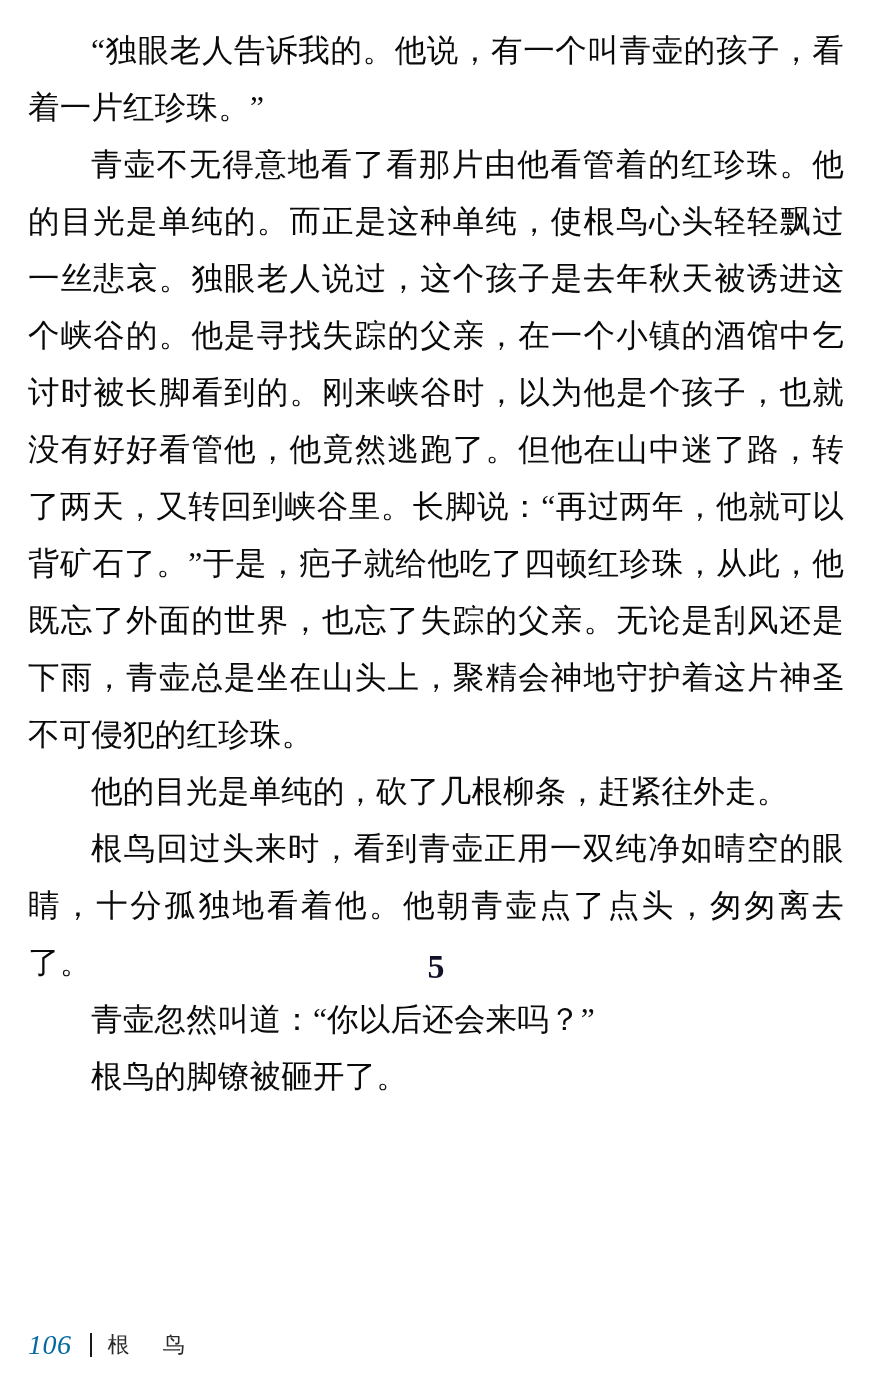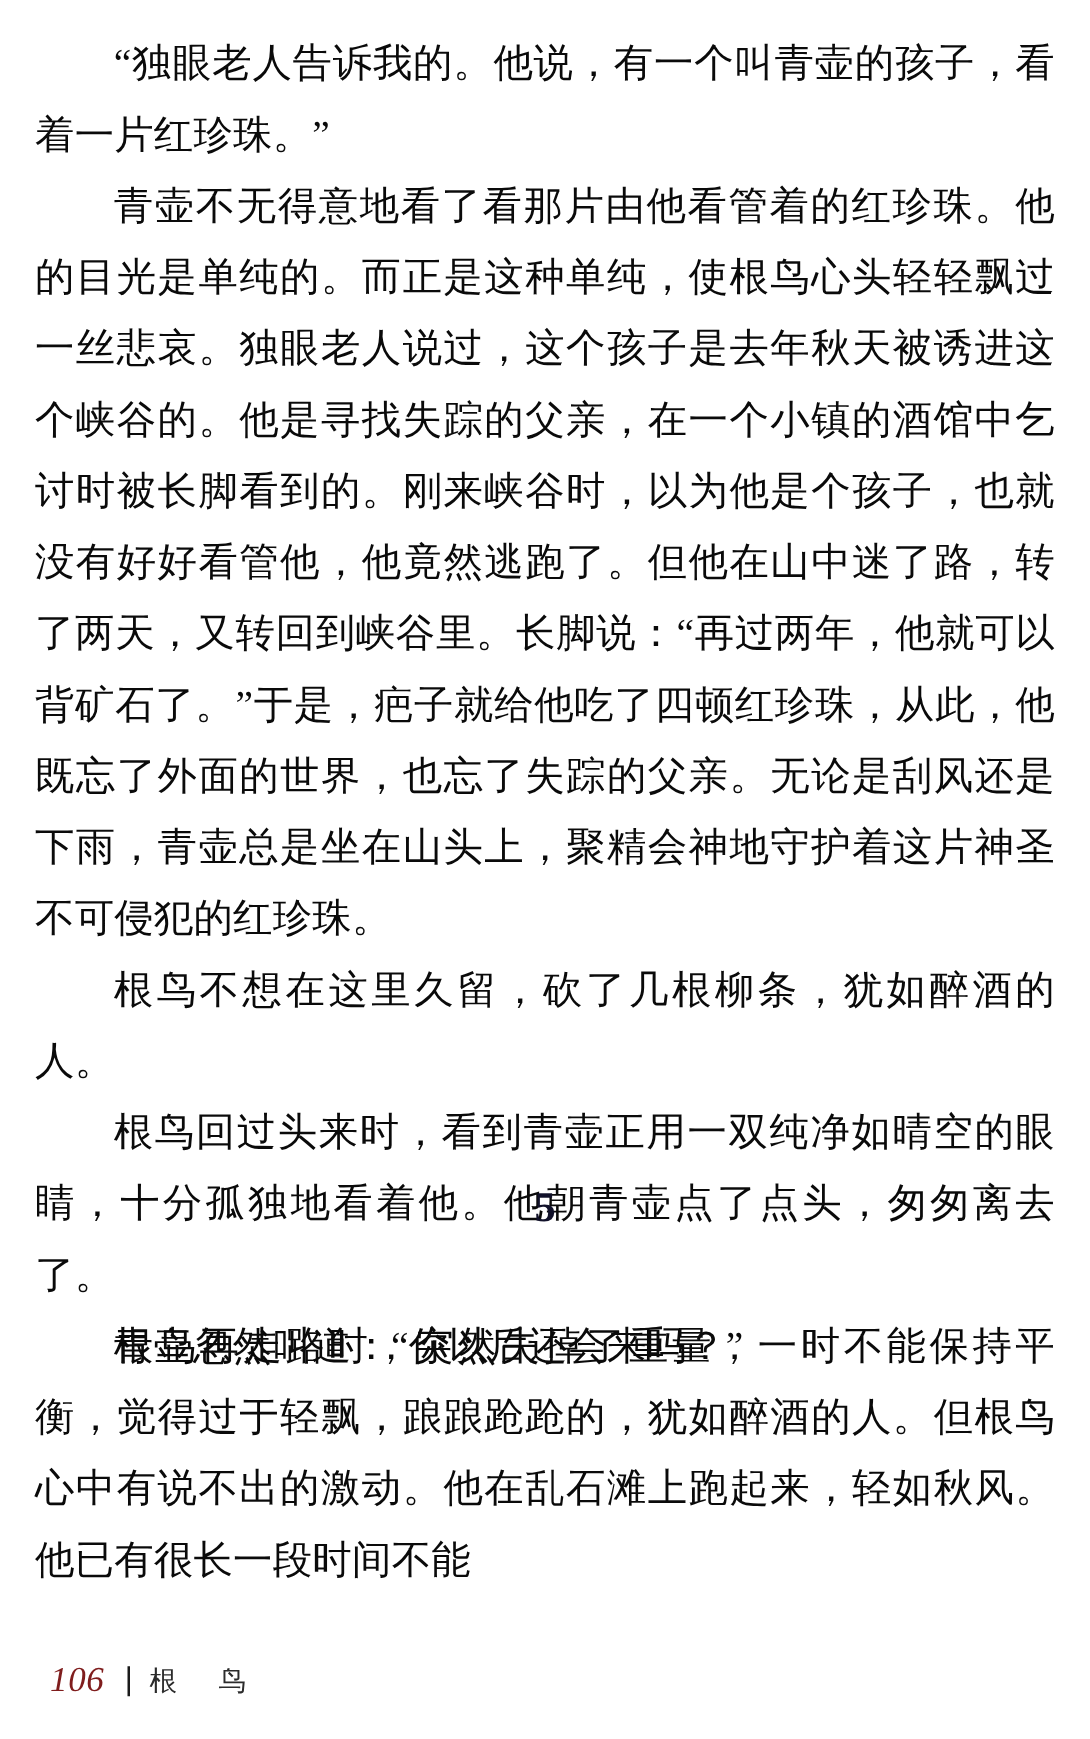--- a/index.html
+++ b/index.html
@@ -76,23 +76,22 @@
     bottom: 28px;
     display: flex;
     align-items: center;
     height: 36px;
   }
   .folio {
     font-family: "Liberation Serif", "DejaVu Serif", serif;
     font-style: italic;
     font-size: 28px;
     font-weight: 400;
-    color: #7f1d1d;
+    color: #0369a1;
     letter-spacing: 0.5px;
-    margin-left: 12px;
   }
   .folio-rule {
     display: inline-block;
     width: 2px;
     height: 24px;
     background: #1a1a1a;
     margin: 0 16px 0 18px;
   }
   .booktitle {
     font-family: Liberation Mono, monospace;
@@ -102,29 +101,29 @@
   }
 </style>
 </head>
 <body>
 
 <div class="page">
 
   <div class="textblock">
     <p class="para">“独眼老人告诉我的。他说，有一个叫青壶的孩子，看着一片红珍珠。”</p>
     <p class="para">青壶不无得意地看了看那片由他看管着的红珍珠。他的目光是单纯的。而正是这种单纯，使根鸟心头轻轻飘过一丝悲哀。独眼老人说过，这个孩子是去年秋天被诱进这个峡谷的。他是寻找失踪的父亲，在一个小镇的酒馆中乞讨时被长脚看到的。刚来峡谷时，以为他是个孩子，也就没有好好看管他，他竟然逃跑了。但他在山中迷了路，转了两天，又转回到峡谷里。长脚说：“再过两年，他就可以背矿石了。”于是，疤子就给他吃了四顿红珍珠，从此，他既忘了外面的世界，也忘了失踪的父亲。无论是刮风还是下雨，青壶总是坐在山头上，聚精会神地守护着这片神圣不可侵犯的红珍珠。</p>
-    <p class="para">根鸟不想在这里久留，砍了几根柳条，犹如醉酒的人。</p>
+    <p class="para">他的目光是单纯的，砍了几根柳条，赶紧往外走。</p>
     <p class="para">根鸟回过头来时，看到青壶正用一双纯净如晴空的眼睛，十分孤独地看着他。他朝青壶点了点头，匆匆离去了。</p>
     <p class="para">青壶忽然叫道：“你以后还会来吗？”</p>
   </div>
 
   <div class="section-number">5</div>
 
   <div class="textblock-2">
-    <p class="para">根鸟再走路时，突然失掉了重量，一时不能保持平衡，觉得过于轻飘，踉踉跄跄的，犹如醉酒的人。但根鸟心中有说不出的激动。他在乱石滩上跑起来，轻如秋风。他已有很长一段时间不能</p>
+    <p class="para">根鸟的脚镣被砸开了。</p>
   </div>
 
   <div class="footer">
     <span class="folio">106</span>
     <span class="folio-rule"></span>
     <span class="booktitle">根 鸟</span>
   </div>
 
 </div>
 

